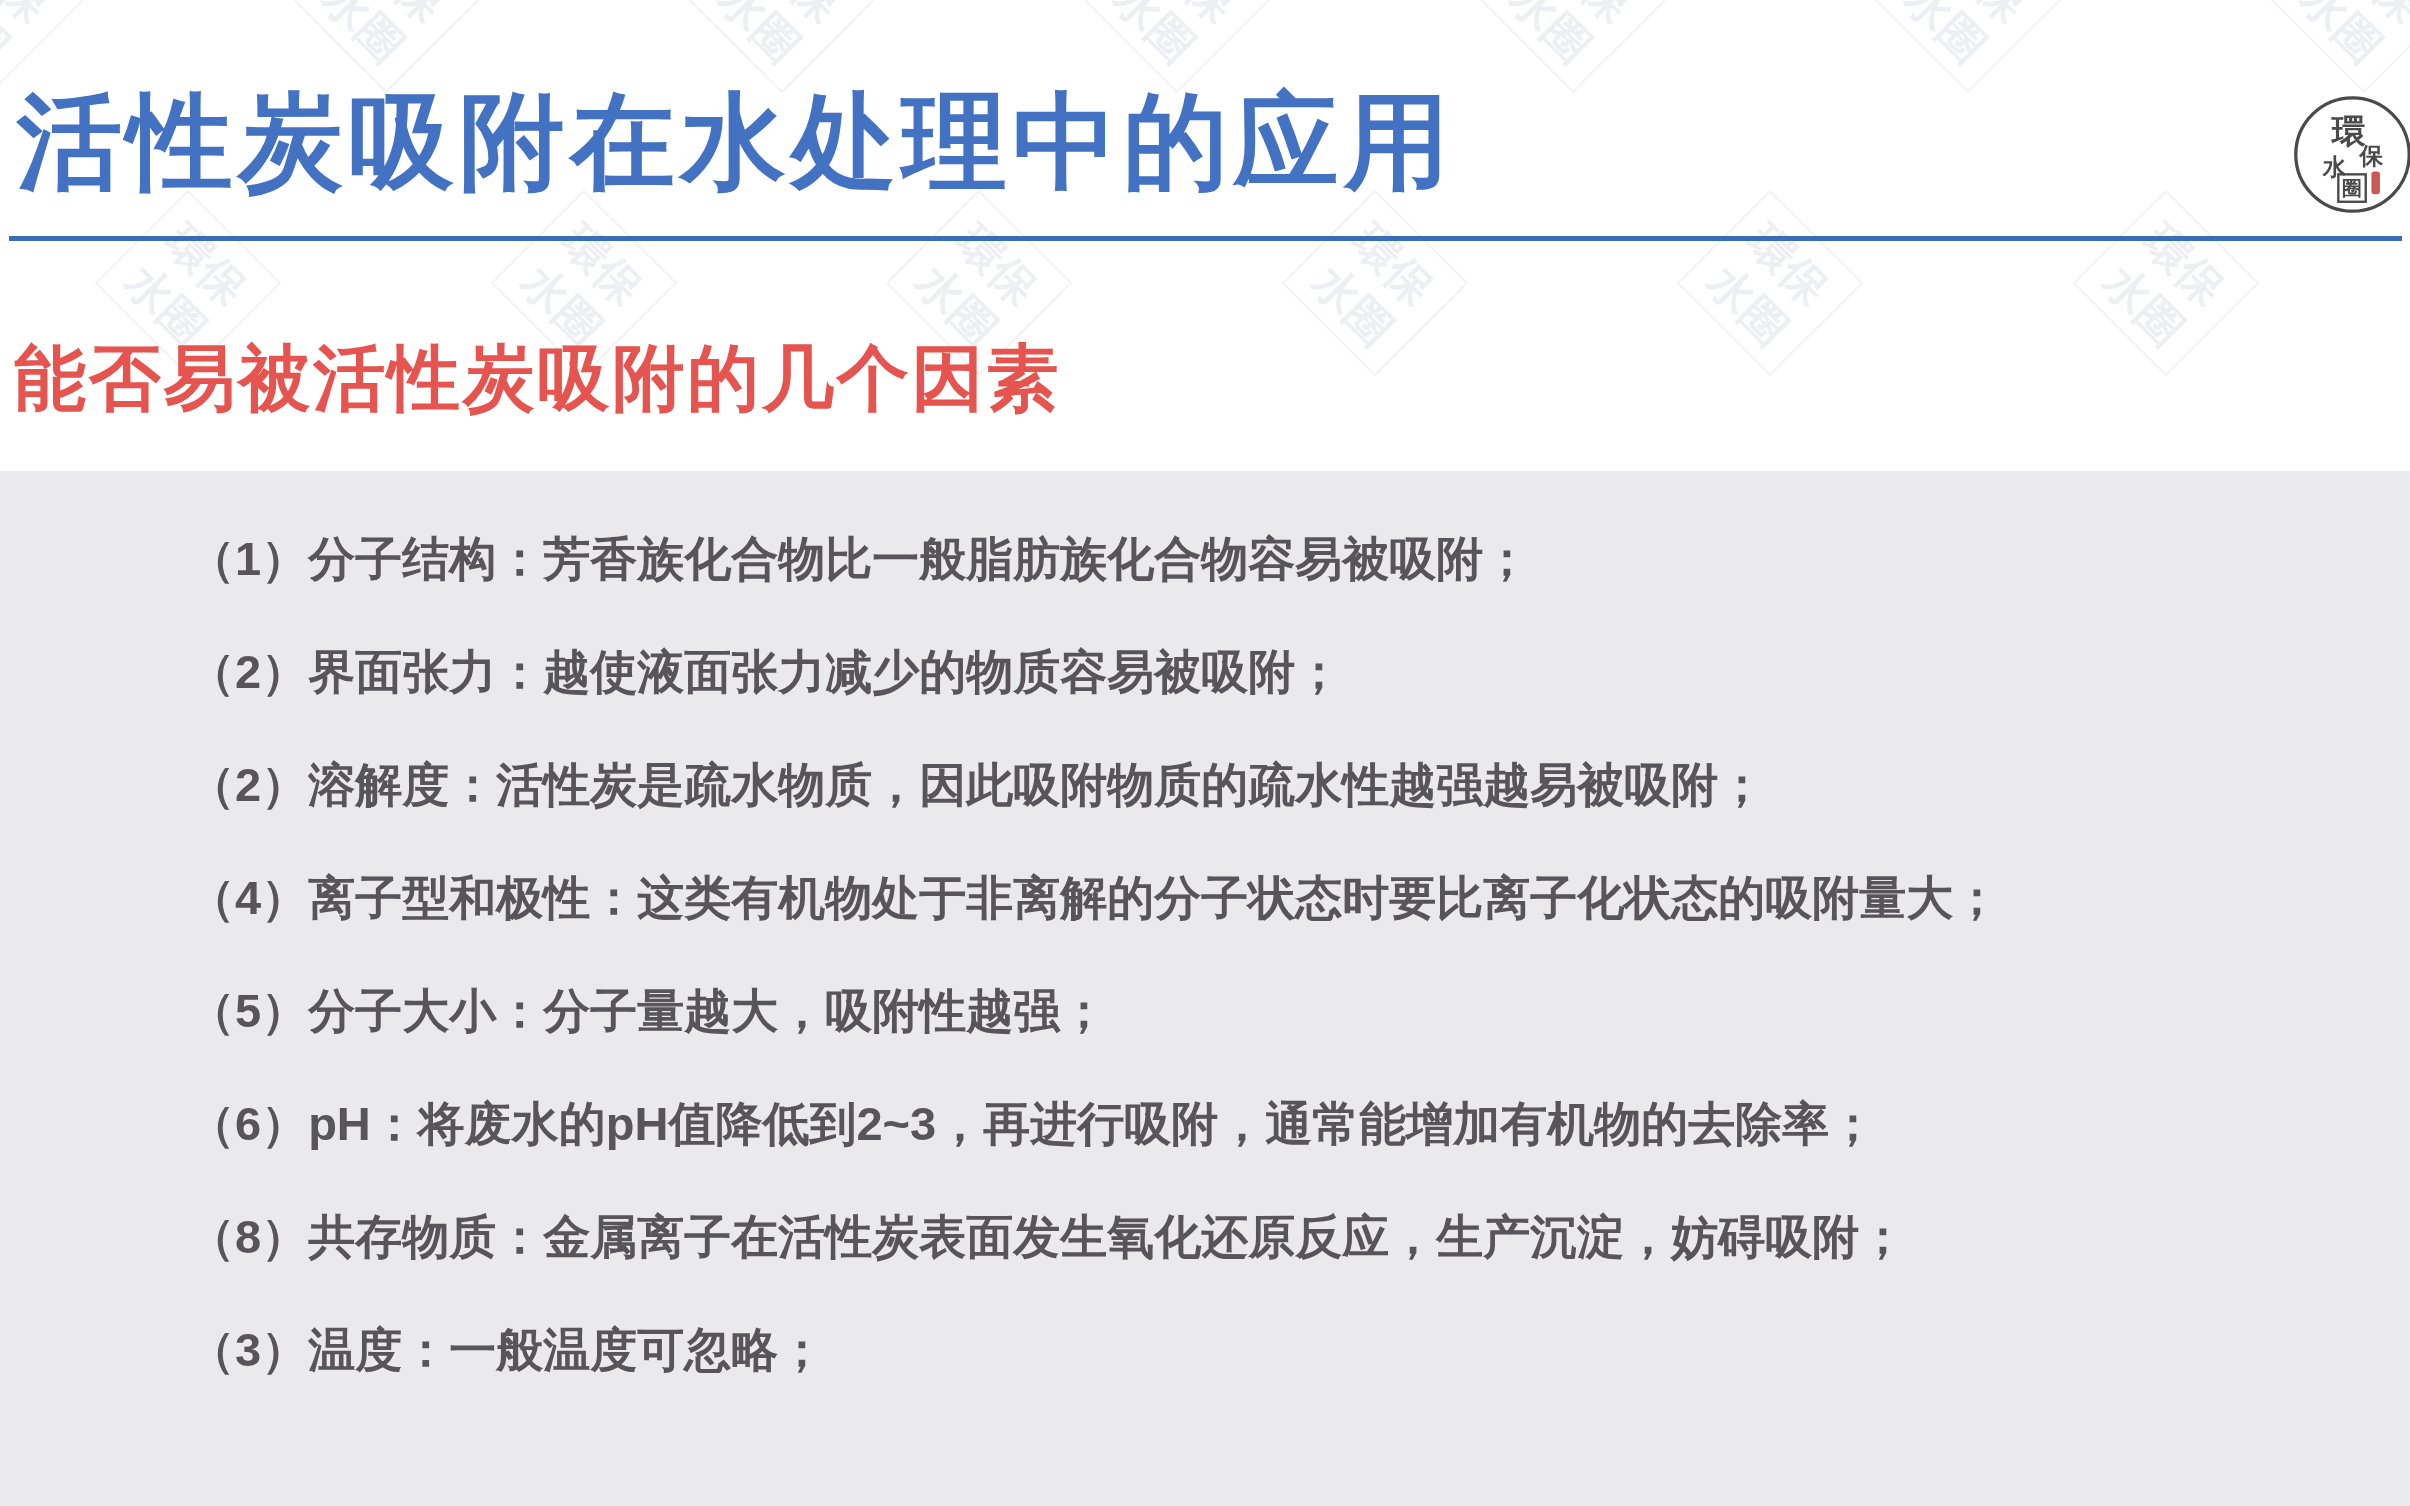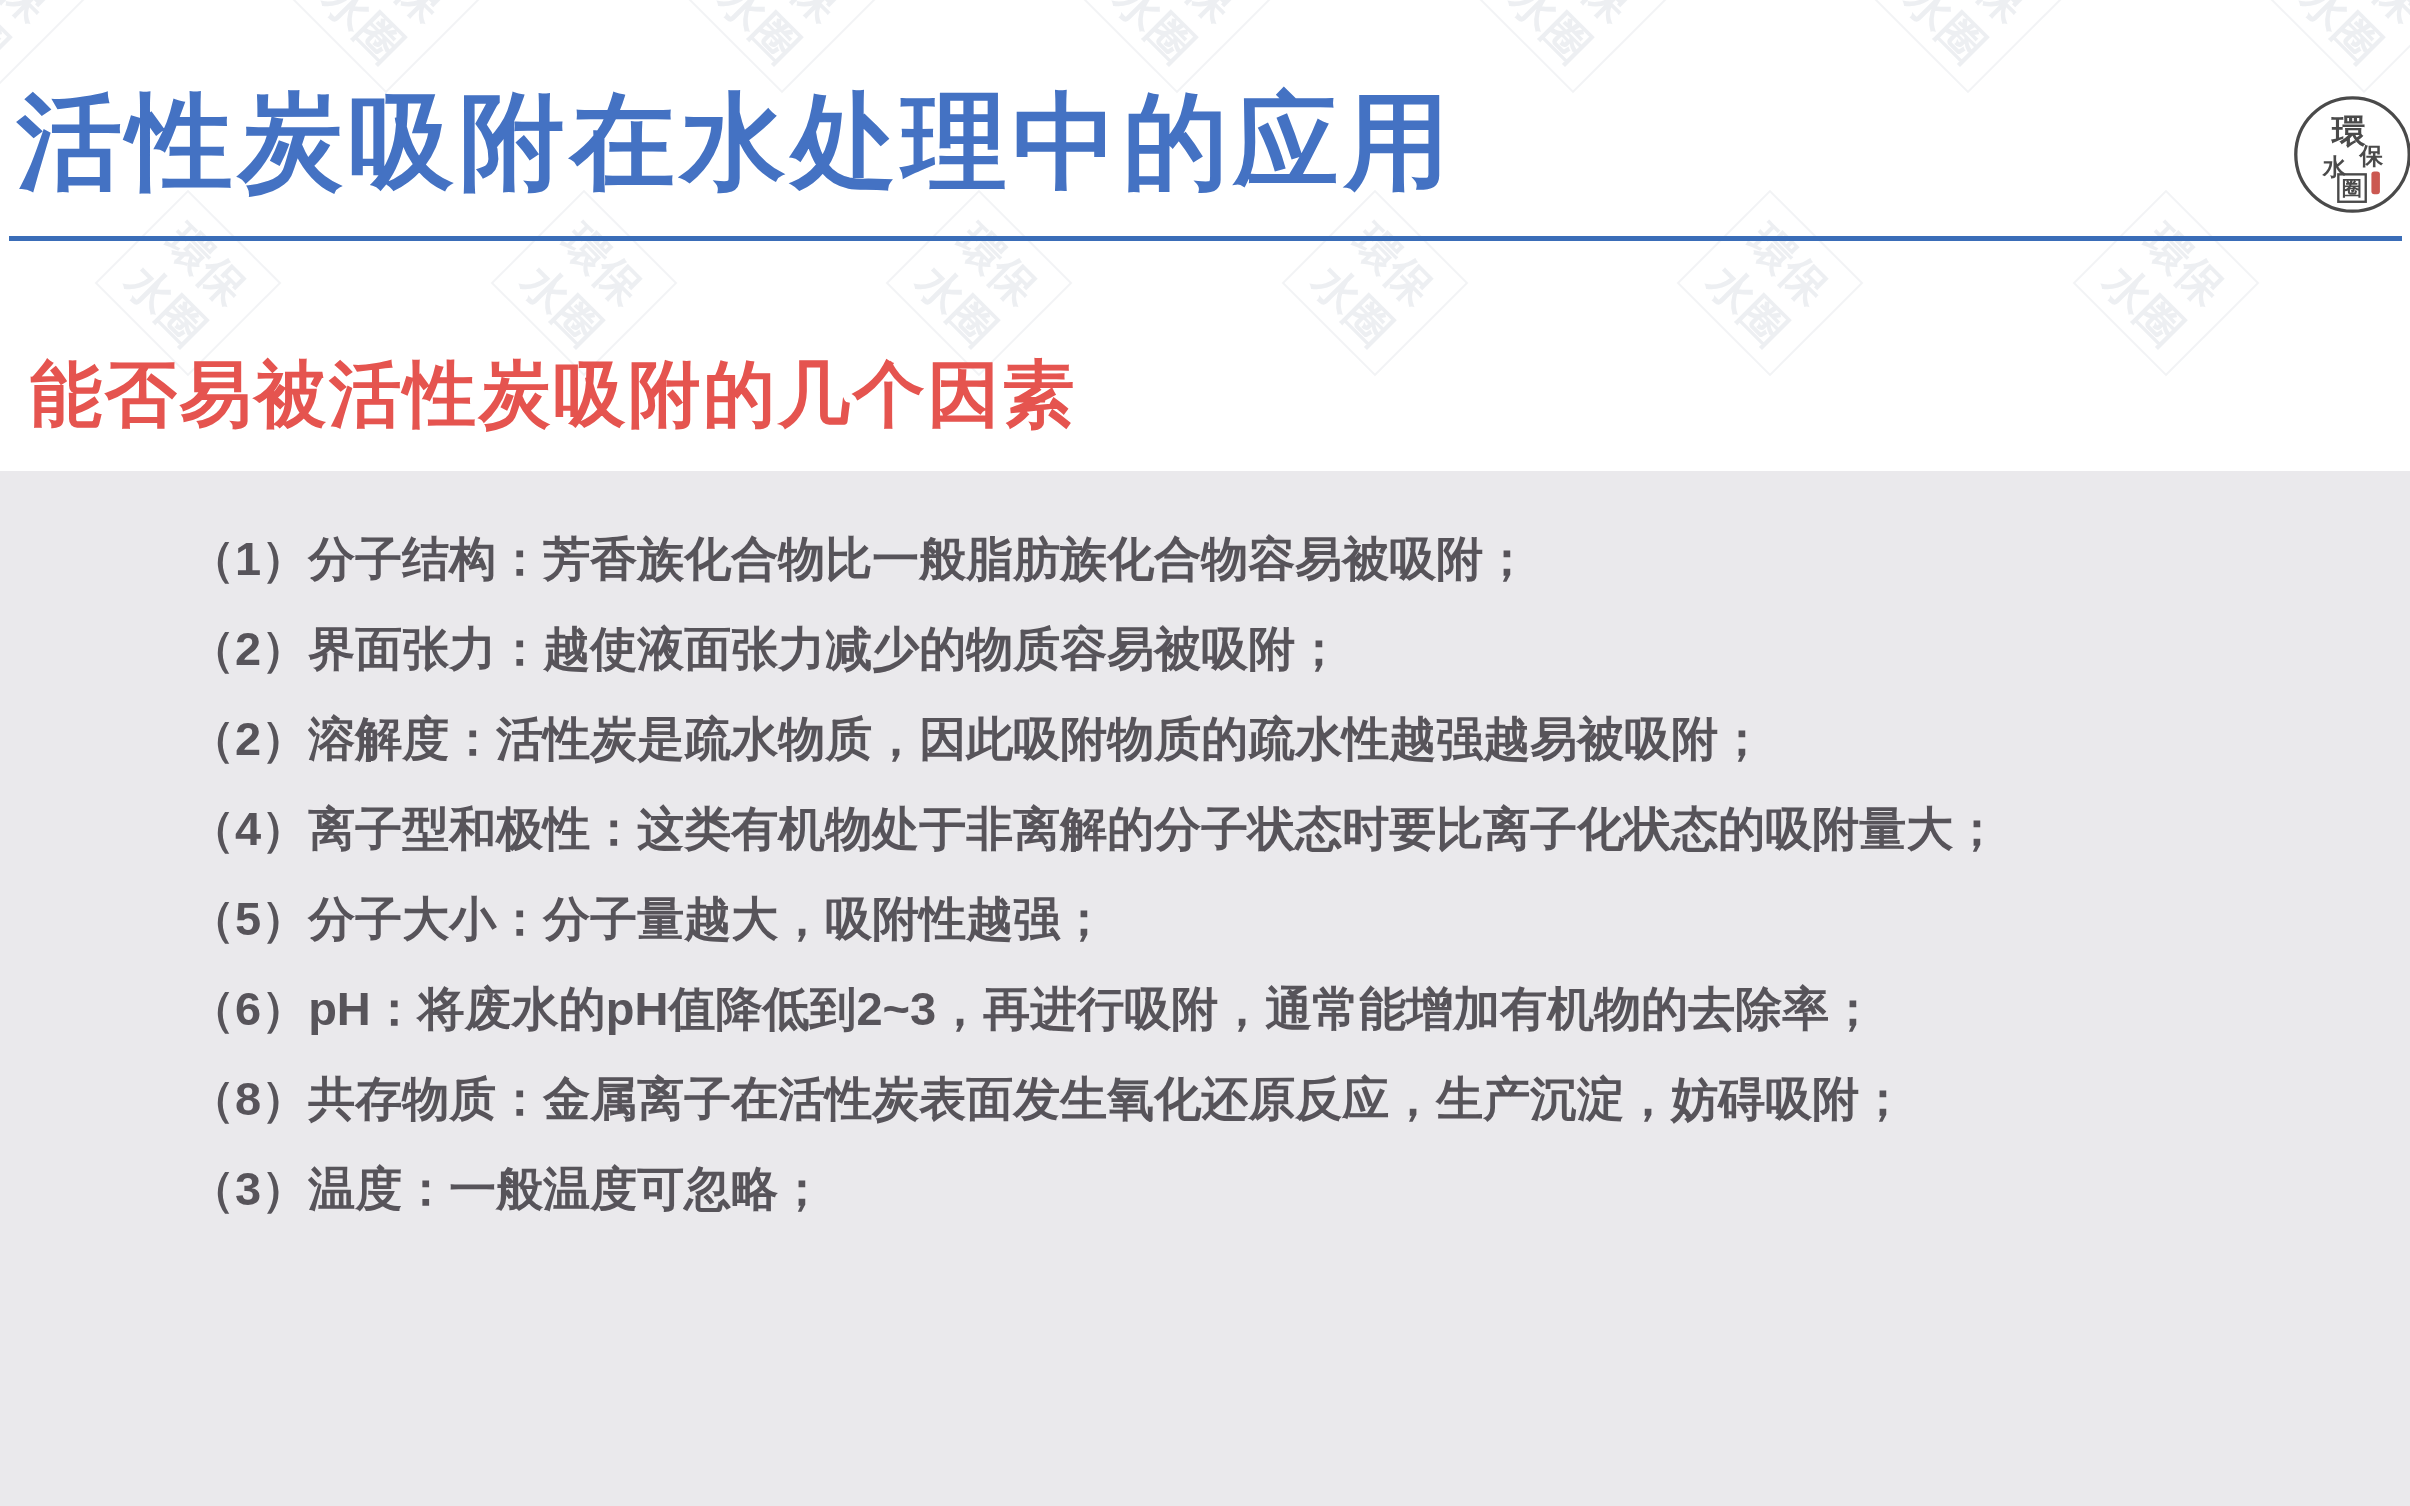--- a/index.html
+++ b/index.html
@@ -47,35 +47,35 @@
   .rule {
     position: absolute;
     left: 9.4px; right: 9.4px; top: 236px;
     height: 4.7px;
     background: var(--rule_blue, #3A6DB8);
     z-index: 2;
   }
   .heading {
     position: absolute;
     left: 14px; top: 331px;
-    margin: 16px;
+    margin: 0;
     z-index: 2;
     font-size: 72px;
     font-weight: bold;
     letter-spacing: 2.8px;
     color: var(--heading_red, #E5544F);
     white-space: nowrap;
   }
   .factors {
     position: absolute;
     left: 188px; top: 535px;
     z-index: 2;
     display: flex;
     flex-direction: column;
-    gap: 43px;
+    gap: 66px;
   }
   .factor {
     font-size: 47px;
     line-height: 1;
     font-weight: bold;
     color: var(--body_gray, #57545A);
     white-space: nowrap;
   }
   .note {
     position: absolute;

